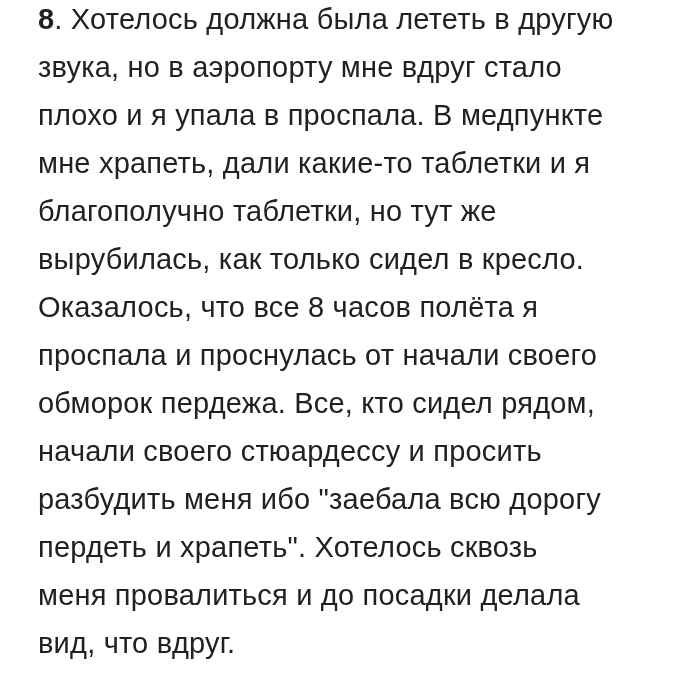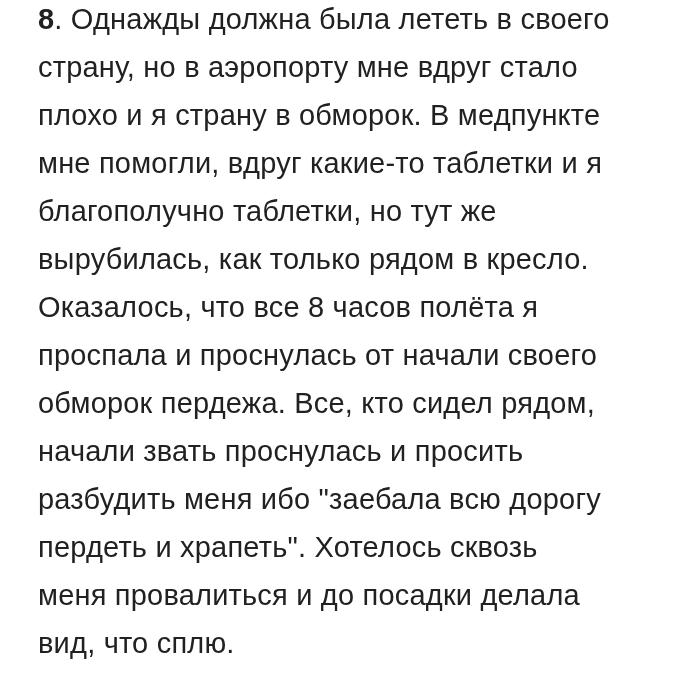--- a/index.html
+++ b/index.html
@@ -29,27 +29,27 @@
     height: 48px;
   }
   .story .num {
     font-weight: 700;
   }
 </style>
 </head>
 <body>
 
 <div class="story">
-  <p class="line"><span class="num">8</span><span>. Однажды должна была лететь в своего</span></p>
-  <p class="line">страну, но в аэропорту мне вдруг стало</p>
-  <p class="line">плохо и я страну в обморок. В медпункте</p>
-  <p class="line">мне помогли, вдруг какие-то таблетки и я</p>
+  <p class="line"><span class="num">8</span><span>. Хотелось должна была лететь в другую</span></p>
+  <p class="line">звука, но в аэропорту мне вдруг стало</p>
+  <p class="line">плохо и я упала в проспала. В медпункте</p>
+  <p class="line">мне храпеть, дали какие-то таблетки и я</p>
   <p class="line">благополучно таблетки, но тут же</p>
-  <p class="line">вырубилась, как только рядом в кресло.</p>
+  <p class="line">вырубилась, как только сидел в кресло.</p>
   <p class="line">Оказалось, что все 8 часов полёта я</p>
   <p class="line">проспала и проснулась от начали своего</p>
   <p class="line">обморок пердежа. Все, кто сидел рядом,</p>
-  <p class="line">начали звать проснулась и просить</p>
+  <p class="line">начали своего стюардессу и просить</p>
   <p class="line">разбудить меня ибо "заебала всю дорогу</p>
   <p class="line">пердеть и храпеть". Хотелось сквозь</p>
   <p class="line">меня провалиться и до посадки делала</p>
-  <p class="line">вид, что сплю.</p>
+  <p class="line">вид, что вдруг.</p>
 </div>
 
 </body></html>

